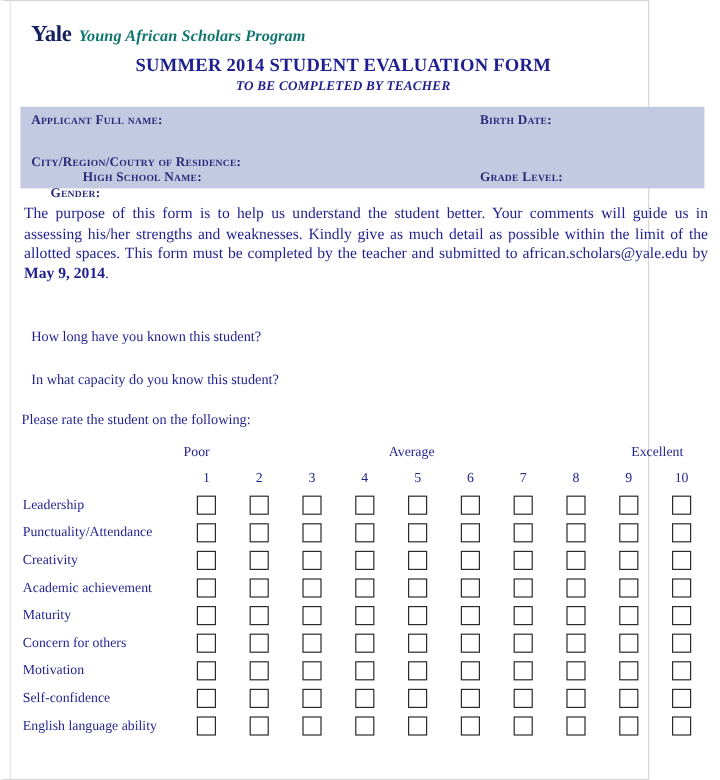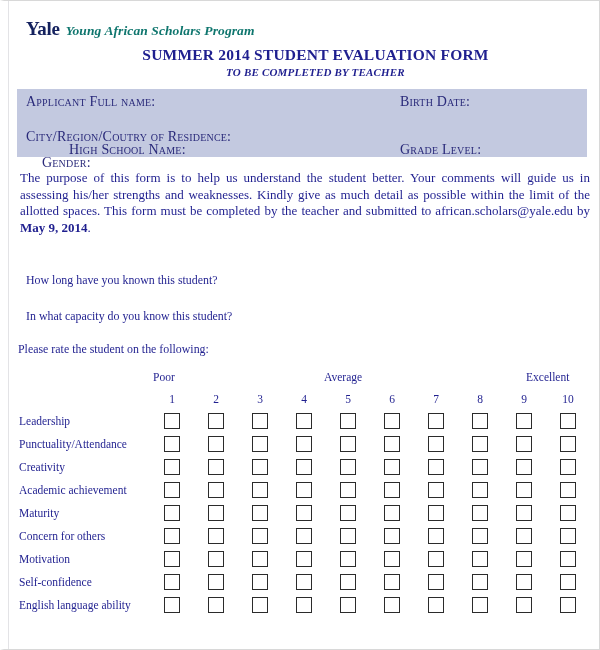--- a/index.html
+++ b/index.html
@@ -9,21 +9,21 @@
   }
   body {
     width: 600px;
     height: 650px;
     font-family: "Liberation Serif", "DejaVu Serif", serif;
     overflow: hidden;
   }
   .page {
     position: relative;
     box-sizing: border-box;
-    width: 600px;
+    width: 541px;
     height: 650px;
     background: #ffffff;
     border: 1px solid #d8d8d8;
     border-left: 4px solid #ffffff;
     padding: 0;
   }
   .page::before {
     content: "";
     position: absolute;
     left: 4px; top: 0px; bottom: 0px;
@@ -89,22 +89,22 @@
     position: absolute;
     left: 13px;
     top: 88px;
     width: 570px;
     height: 68px;
     background: #c3c9e0;
   }
   .sc-label {
     position: absolute;
     font-variant: small-caps;
-    font-size: 14px;
-    font-weight: normal;
+    font-size: 11px;
+    font-weight: bold;
     color: #2a2a7a;
     letter-spacing: 0.2px;
     white-space: nowrap;
   }
   .lbl-fullname   { left: 9px;   top: 5px; }
   .lbl-birthdate  { left: 383px; top: 5px; }
   .lbl-gender     { left: 25px;   top: 27px; margin-top: 39px; }
   .lbl-city       { left: 9px;   top: 40px; }
   .lbl-school     { left: 9px;   top: 53px; margin-left: 43px; }
   .lbl-grade      { left: 383px; top: 53px; }

